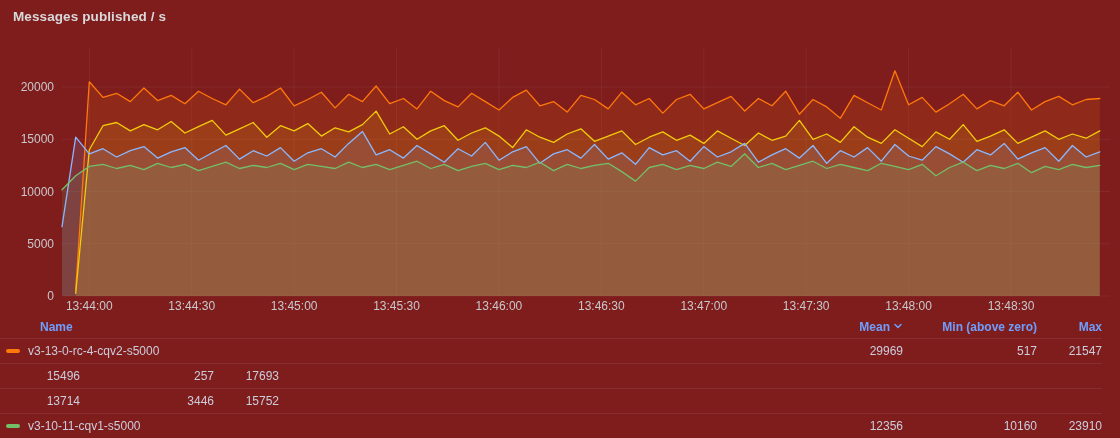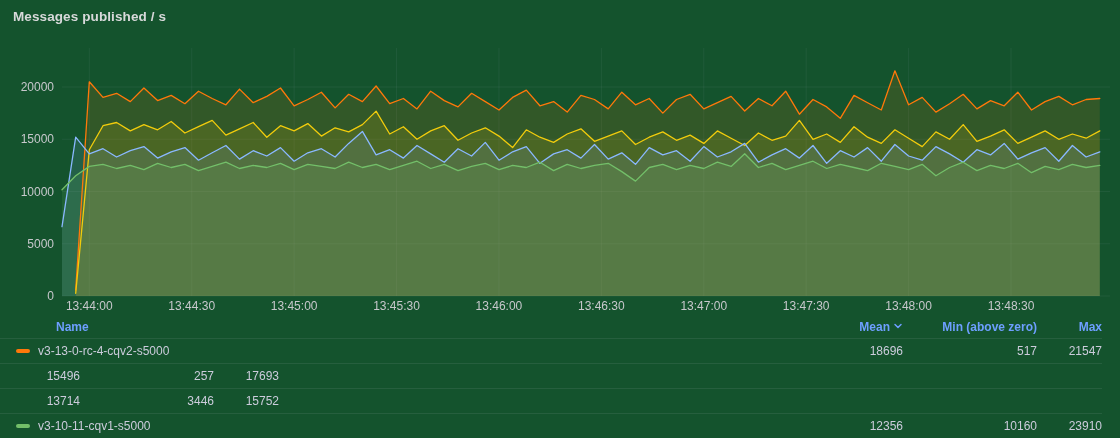--- a/index.html
+++ b/index.html
@@ -1,20 +1,20 @@
 <!DOCTYPE html>
 <html><head>
 <meta charset="utf-8">
 <style>
   * { margin: 0; padding: 0; box-sizing: border-box; }
   html,body { background: #111217; }
   .panel {
     position: relative;
     width: 1120px; height: 438px;
-    background: #14532d;
+    background: #7f1d1d;
     font-family: "Liberation Sans", sans-serif;
     overflow: hidden;
     color: #CCCCDC;
   }
   .panel-header {
     height: 33px;
     display: flex; align-items: center;
     padding-left: 13px;
   }
   .panel-title {
@@ -36,24 +36,24 @@
   }
   .legend-row {
     height: 25px;
     display: flex; align-items: center;
     border-top: 1px solid rgba(204,204,220,0.10);
     cursor: pointer;
   }
   .cell-name {
     flex: 1 1 auto;
     display: flex; align-items: center;
-    padding-left: 16px;
+    padding-left: 6px;
     min-width: 0;
   }
-  .legend-header .cell-name { padding-left: 32px; margin-left: 24px; }
+  .legend-header .cell-name { padding-left: 40px; }
   .swatch {
     width: 14px; height: 4px; border-radius: 2px;
     margin-right: 8px; flex: 0 0 auto;
   }
   .series-name { color: #CCCCDC; }
   .cell-num { flex: 0 0 auto; text-align: right; color: #CCCCDC; }
   .col-mean { width: 80px; }
   .col-min  { width: 134px; }
   .col-max  { width: 65px; }
   .legend { padding-right: 18px; }
@@ -127,21 +127,21 @@
       </div>
       <div class="cell-num col-min">Min (above zero)</div>
       <div class="cell-num col-max">Max</div>
     </div>
 
     <div class="legend-row">
       <div class="cell-name">
         <span class="swatch" style="background: rgb(255, 120, 10);"></span>
         <span class="series-name">v3-13-0-rc-4-cqv2-s5000</span>
       </div>
-      <div class="cell-num col-mean">18696</div>
+      <div class="cell-num col-mean">29969</div>
       <div class="cell-num col-min">517</div>
       <div class="cell-num col-max">21547</div>
     </div>
 
     <div class="legend-row">
       <div class="cell-num col-mean">15496</div>
       <div class="cell-num col-min">257</div>
       <div class="cell-num col-max">17693</div>
     </div>
 

